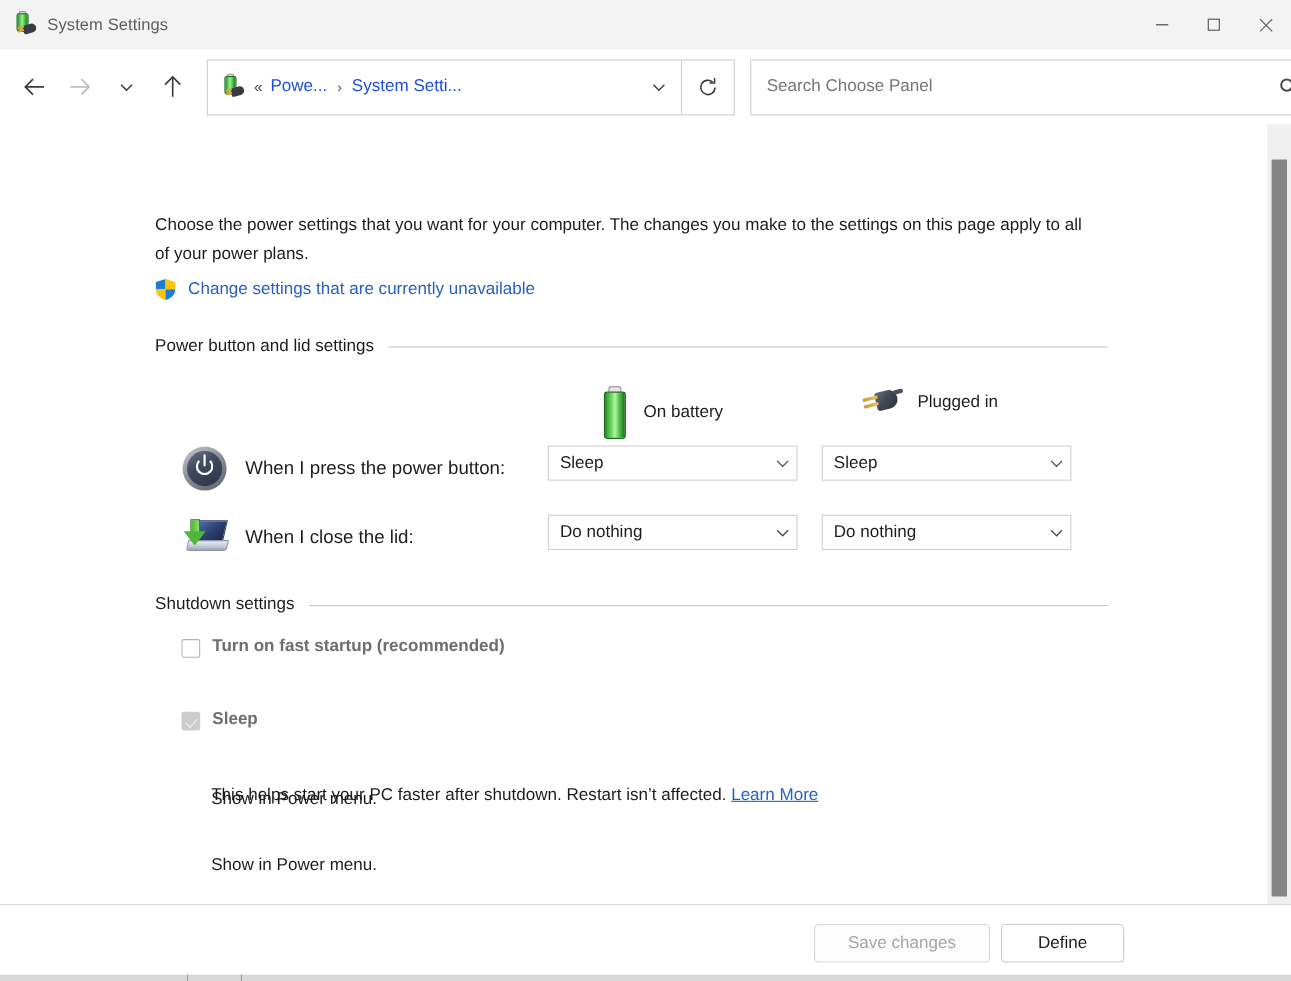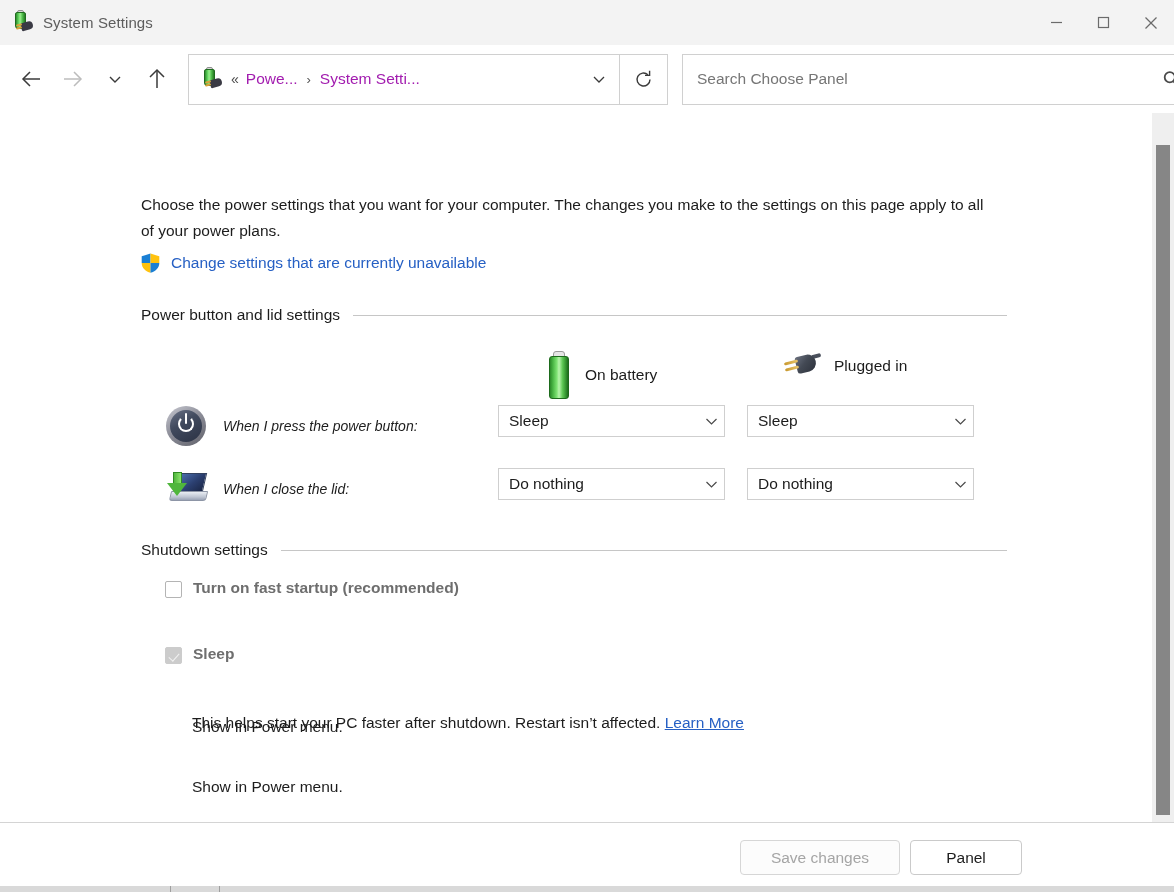--- a/index.html
+++ b/index.html
@@ -102,21 +102,21 @@
     background: #ffffff;
     display: flex; align-items: center;
     flex: none;
   }
   .addr-icon { width: 22px; height: 22px; margin-left: 12px; margin-right: 8px; flex: none; position: relative; }
   .addr-chev {
     font-size: 14px; color: #4a4a4a; margin-right: 7px;
     flex: none;
   }
   .crumb {
-    font-size: 15.5px; color: #a21caf;
+    font-size: 15.5px; color: #1d4ed8;
     white-space: nowrap;
   }
   .crumb-sep {
     font-size: 13px; color: #555; margin: 0 9px; flex: none;
   }
   .addr-spacer { flex: 1; }
   .addr-drop {
     width: 40px; height: 49px; flex: none;
     display: flex; align-items: center; justify-content: center;
   }
@@ -242,21 +242,21 @@
 
   
   .setting-row {
     position: absolute; left: 0; width: 100%;
     height: 46px; display: flex; align-items: center;
   }
   #row-power { top: 290px; }
   #row-lid { top: 353px; }
 
   .row-icon { width: 46px; height: 46px; margin-left: 163px; flex: none; position: relative; }
-  .row-label { font-size: 14px; color: #1c1c1c; margin-left: 14px; white-space: nowrap; font-style: italic; }
+  .row-label { font-size: 17px; color: #1c1c1c; margin-left: 14px; white-space: nowrap; }
 
   
   .pbtn { position: absolute; left: 3px; top: 3px; width: 40px; height: 40px; }
   .pbtn .outer {
     position: absolute; inset: 0; border-radius: 50%;
     background: linear-gradient(145deg,#c9cad2 0%,#8e8f9a 45%,#5f6069 100%);
   }
   .pbtn .inner {
     position: absolute; left: 4px; top: 4px; right: 4px; bottom: 4px;
     border-radius: 50%;
@@ -641,21 +641,21 @@
     <div class="sub-text" style="top:665px;">Show in Power menu.</div>
 
   </div>
 
   <div class="scrollbar">
     <div class="scroll-thumb"></div>
   </div>
 
   <div class="footer">
     <div class="btn save">Save changes</div>
-    <div class="btn cancel">Panel</div>
+    <div class="btn cancel">Define</div>
   </div>
 
   <div class="bottom-edge">
     <div class="tb-sep1"></div>
     <div class="tb-sep2"></div>
   </div>
 
 </div>
 
 </body></html>

